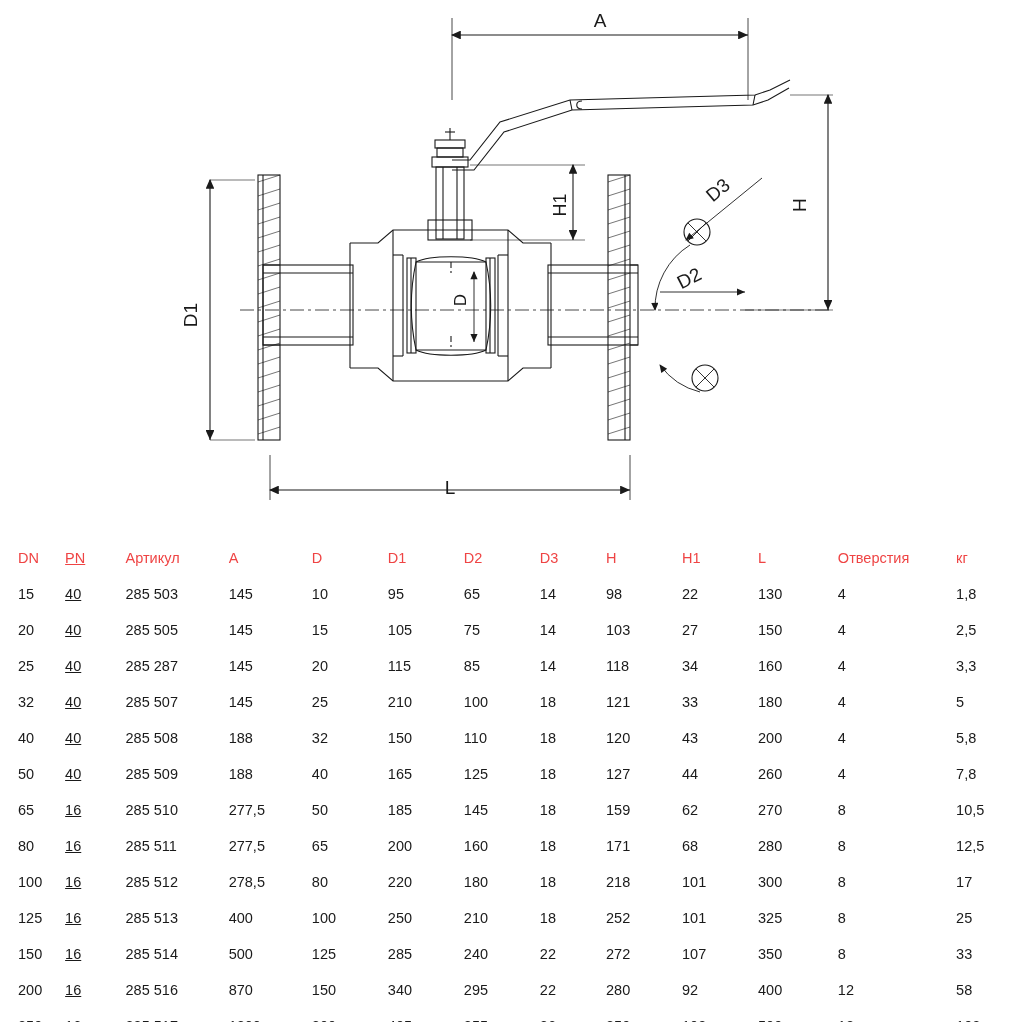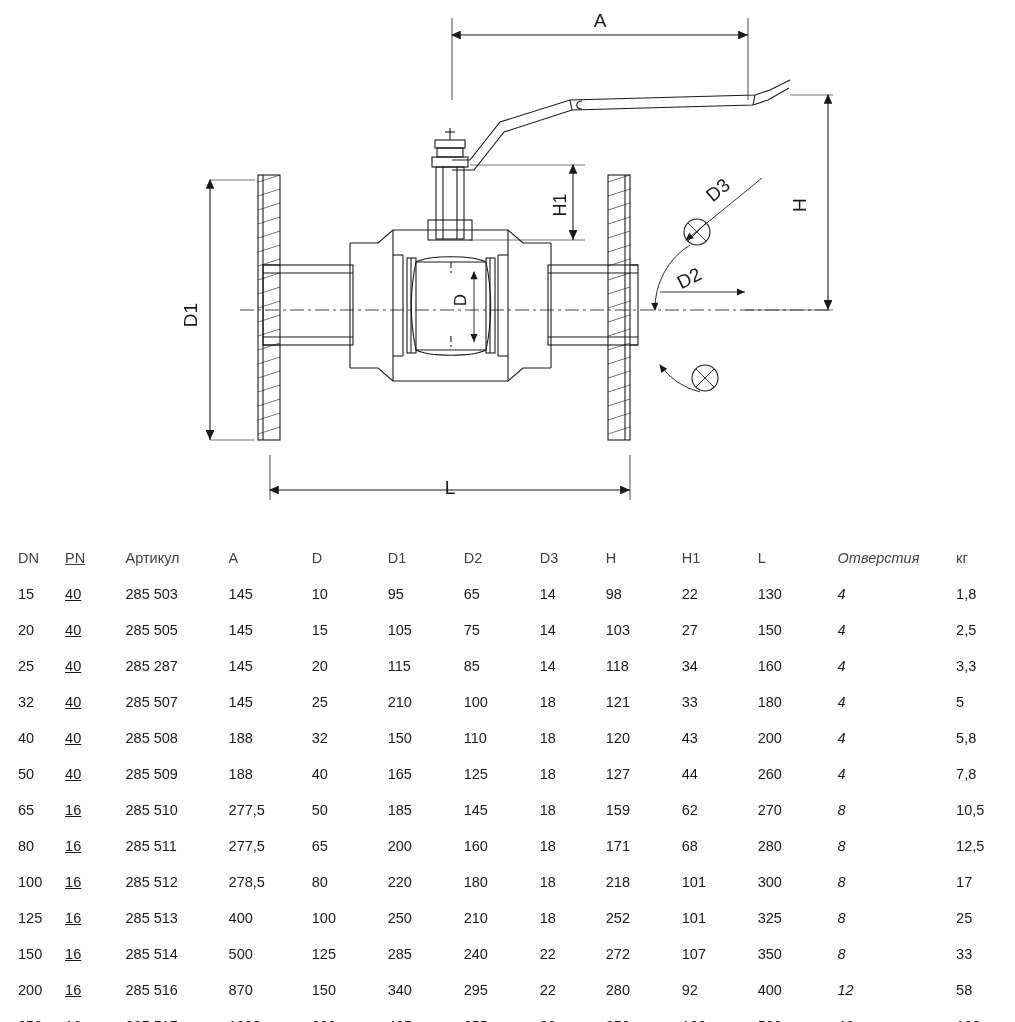--- a/index.html
+++ b/index.html
@@ -36,35 +36,35 @@
   }
   table.spec th, table.spec td {
     text-align: left;
     font-weight: normal;
     padding: 0;
     height: 36px;
     vertical-align: middle;
     color: #1a1a1a;
   }
   table.spec th {
-    color: #404040;
+    color: #ef4444;
   }
   
   .c0 { width: 48px; padding-left: 18px !important; }
   .c1 { width: 62px; text-decoration: underline; }
   .c2 { width: 105px; }
   .c3 { width: 85px; }
   .c4 { width: 78px; }
   .c5 { width: 78px; }
   .c6 { width: 78px; }
   .c7 { width: 68px; }
   .c8 { width: 78px; }
   .c9 { width: 78px; }
   .c10 { width: 82px; }
-  .c11 { width: 120px; font-style: italic; }
+  .c11 { width: 120px; }
   .c12 { width: 60px; }
 </style>
 </head>
 <body>
 
 <div id="drawing-area">
 <svg width="1015" height="530" viewBox="0 0 1015 530" xmlns="http://www.w3.org/2000/svg">
   <defs>
     <marker id="arrH" markerWidth="10" markerHeight="8" refX="9" refY="4" orient="auto">
       <path d="M0,0 L9,4 L0,8 z" fill="#1a1a1a"></path>

